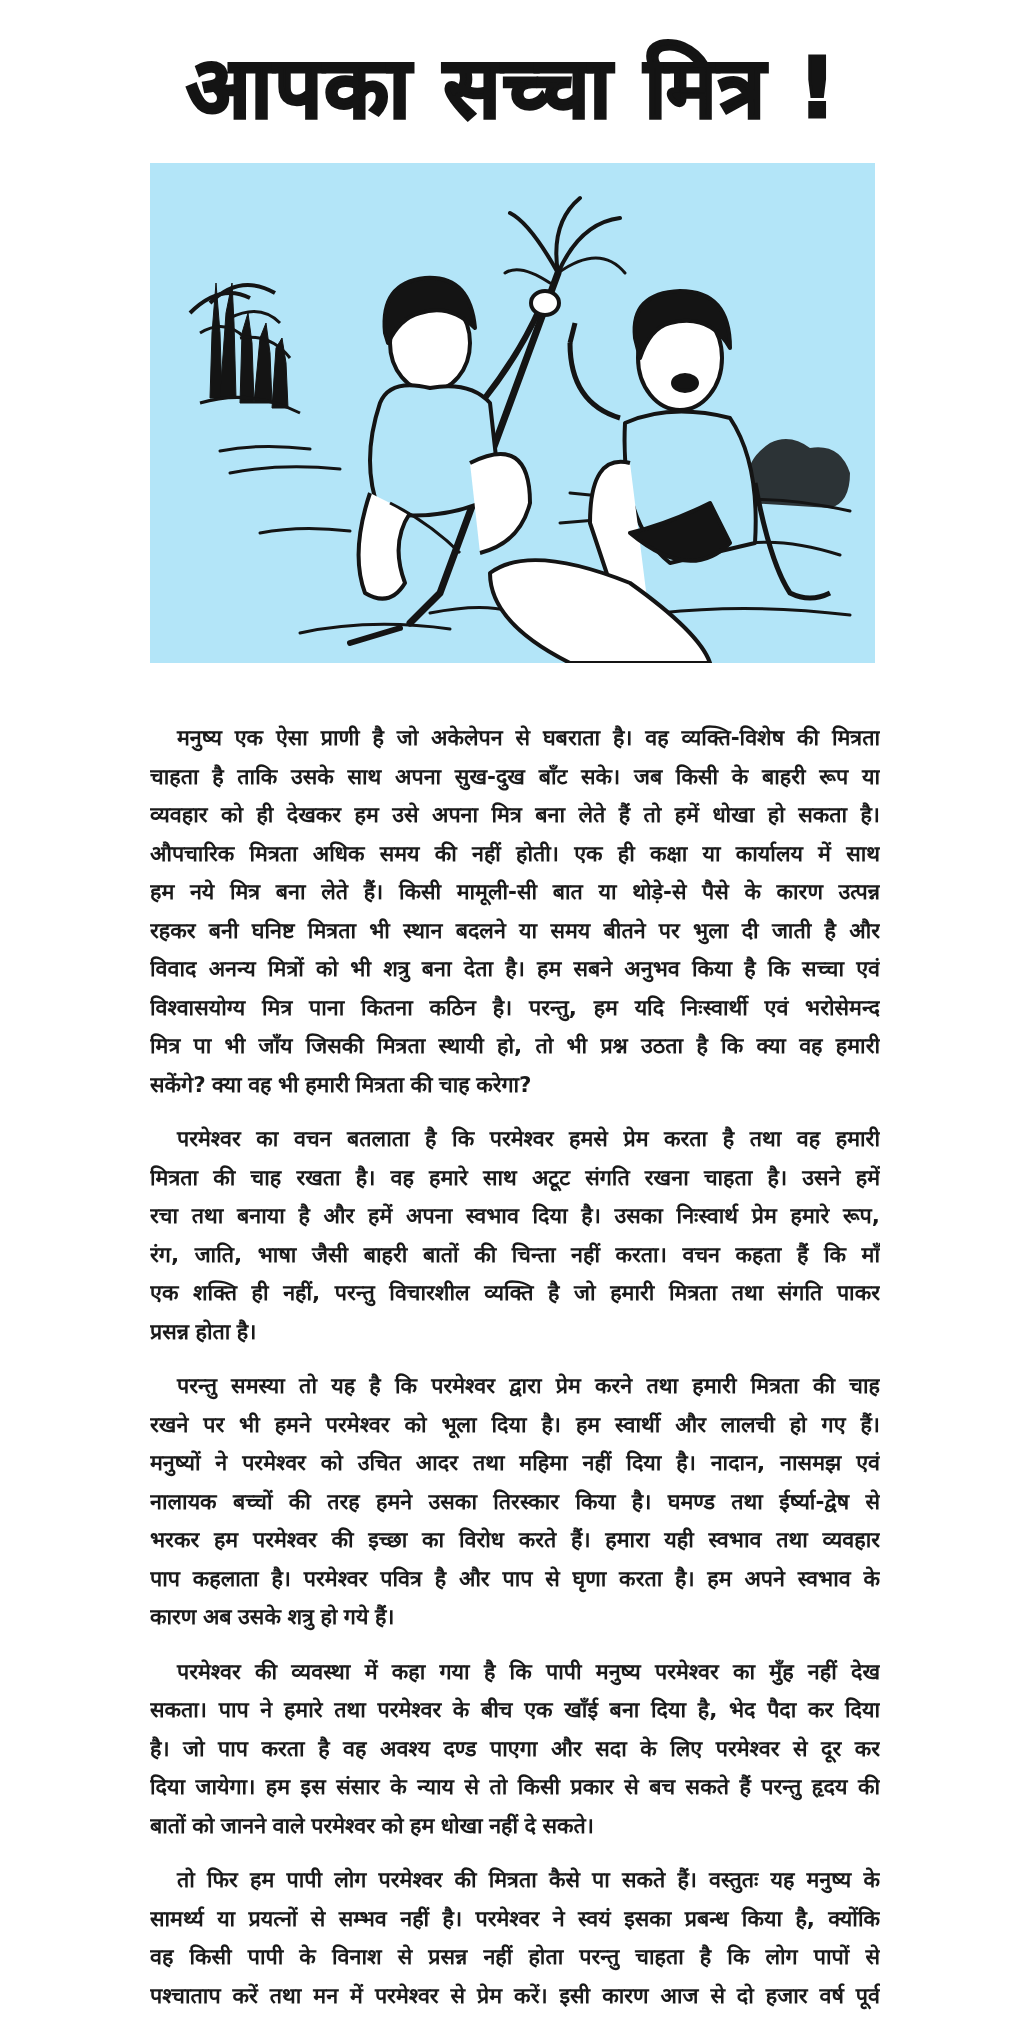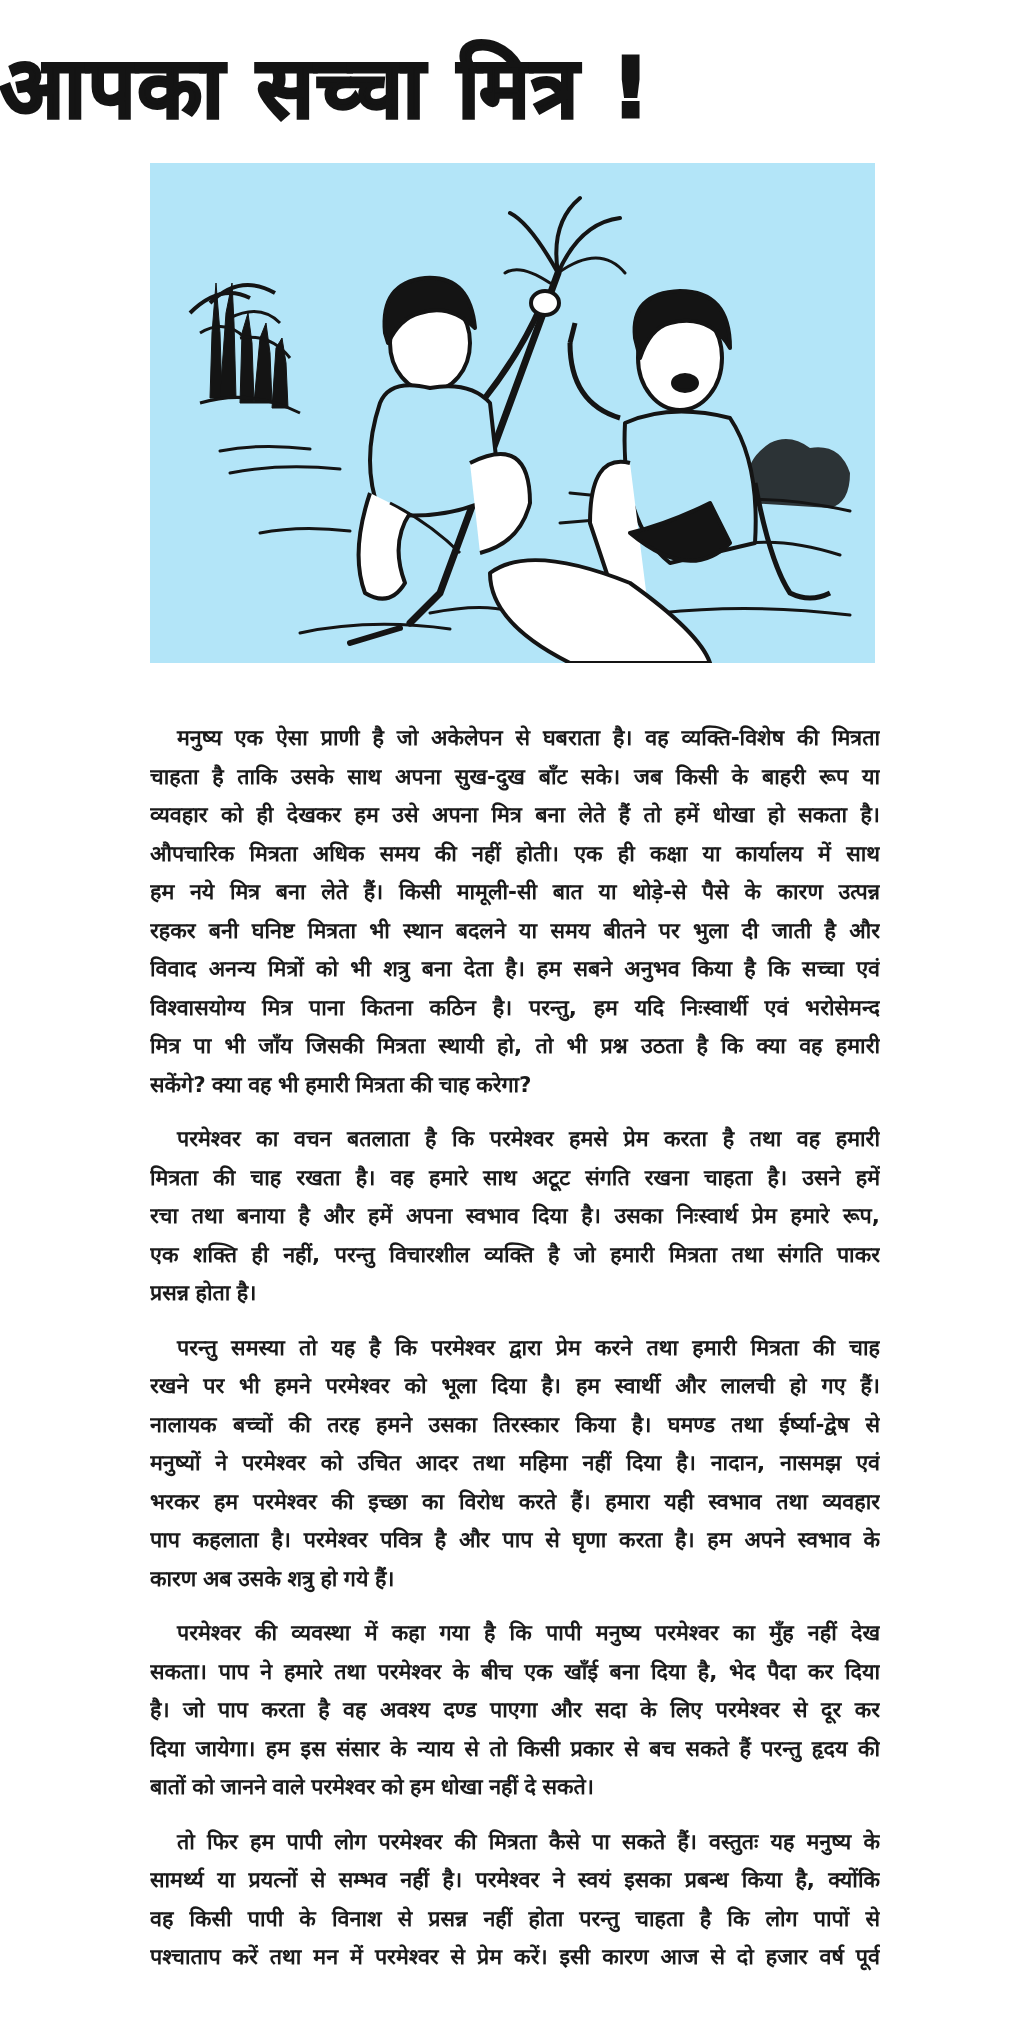--- a/index.html
+++ b/index.html
@@ -13,21 +13,21 @@
       position: relative;
       overflow: hidden;
       font-family: "DejaVu Sans", "Liberation Sans", sans-serif;
       color: #161616;
     }
     .title {
       position: absolute;
       left: 0;
       top: 38px;
       width: 1025px;
-      text-align: left;
+      text-align: center;
       font-family: "DejaVu Sans", "Liberation Sans", sans-serif;
       font-weight: 900;
       font-size: 84px;
       line-height: 100px;
       letter-spacing: 2px;
       color: #141414;
       -webkit-text-stroke: 3px #141414;
     }
     .illustration {
       position: absolute;
@@ -162,28 +162,29 @@
     <span class="line">रहकर बनी घनिष्ट मित्रता भी स्थान बदलने या समय बीतने पर भुला दी जाती है और</span>
     <span class="line">विवाद अनन्य मित्रों को भी शत्रु बना देता है। हम सबने अनुभव किया है कि सच्चा एवं</span>
     <span class="line">विश्वासयोग्य मित्र पाना कितना कठिन है। परन्तु, हम यदि निःस्वार्थी एवं भरोसेमन्द</span>
     <span class="line">मित्र पा भी जाँय जिसकी मित्रता स्थायी हो, तो भी प्रश्न उठता है कि क्या वह हमारी</span>
     <span class="line last">सकेंगे? क्या वह भी हमारी मित्रता की चाह करेगा?</span>
   </div>
   <div class="para">
     <span class="line first">परमेश्वर का वचन बतलाता है कि परमेश्वर हमसे प्रेम करता है तथा वह हमारी</span>
     <span class="line">मित्रता की चाह रखता है। वह हमारे साथ अटूट संगति रखना चाहता है। उसने हमें</span>
     <span class="line">रचा तथा बनाया है और हमें अपना स्वभाव दिया है। उसका निःस्वार्थ प्रेम हमारे रूप,</span>
+    <span class="line">रंग, जाति, भाषा जैसी बाहरी बातों की चिन्ता नहीं करता। वचन कहता हैं कि माँ</span>
     <span class="line">एक शक्ति ही नहीं, परन्तु विचारशील व्यक्ति है जो हमारी मित्रता तथा संगति पाकर</span>
     <span class="line last">प्रसन्न होता है।</span>
   </div>
   <div class="para">
     <span class="line first">परन्तु समस्या तो यह है कि परमेश्वर द्वारा प्रेम करने तथा हमारी मित्रता की चाह</span>
     <span class="line">रखने पर भी हमने परमेश्वर को भूला दिया है। हम स्वार्थी और लालची हो गए हैं।</span>
+    <span class="line">मनुष्यों ने परमेश्वर को उचित आदर तथा महिमा नहीं दिया है। नादान, नासमझ एवं</span>
     <span class="line">नालायक बच्चों की तरह हमने उसका तिरस्कार किया है। घमण्ड तथा ईर्ष्या-द्वेष से</span>
-    <span class="line">मनुष्यों ने परमेश्वर को उचित आदर तथा महिमा नहीं दिया है। नादान, नासमझ एवं</span>
     <span class="line">भरकर हम परमेश्वर की इच्छा का विरोध करते हैं। हमारा यही स्वभाव तथा व्यवहार</span>
     <span class="line">पाप कहलाता है। परमेश्वर पवित्र है और पाप से घृणा करता है। हम अपने स्वभाव के</span>
     <span class="line last">कारण अब उसके शत्रु हो गये हैं।</span>
   </div>
   <div class="para">
     <span class="line first">परमेश्वर की व्यवस्था में कहा गया है कि पापी मनुष्य परमेश्वर का मुँह नहीं देख</span>
     <span class="line">सकता। पाप ने हमारे तथा परमेश्वर के बीच एक खाँई बना दिया है, भेद पैदा कर दिया</span>
     <span class="line">है। जो पाप करता है वह अवश्य दण्ड पाएगा और सदा के लिए परमेश्वर से दूर कर</span>
     <span class="line">दिया जायेगा। हम इस संसार के न्याय से तो किसी प्रकार से बच सकते हैं परन्तु हृदय की</span>
     <span class="line last">बातों को जानने वाले परमेश्वर को हम धोखा नहीं दे सकते।</span>

